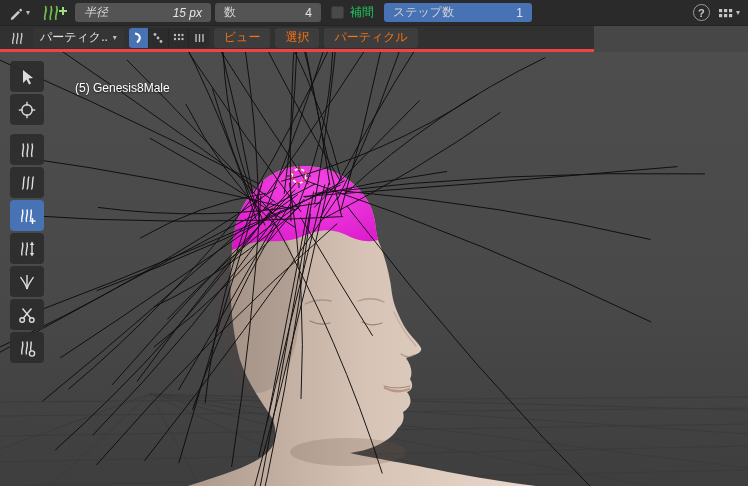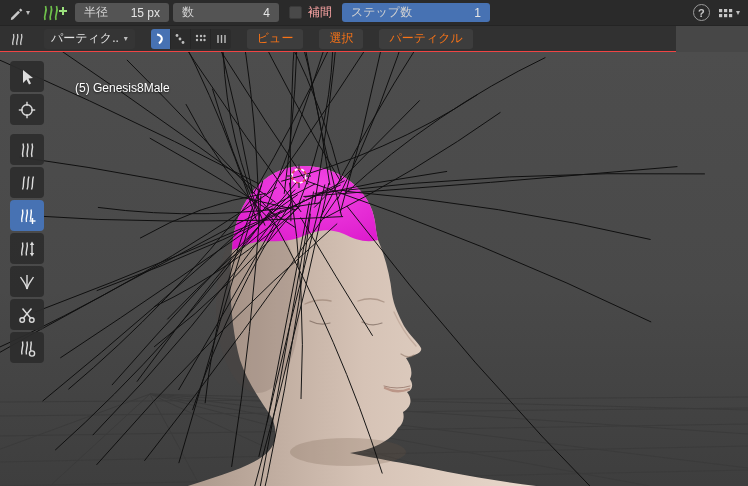--- a/index.html
+++ b/index.html
@@ -21,37 +21,37 @@
   }
   .chev { font-size:8px; color:#bdbdbd; line-height:1; }
   .field {
     display:flex; align-items:center; justify-content:space-between;
     height:19px; background:#545454; border-radius:3px; padding:0 9px;
     font-size:12px; color:#e8e8e8;
   }
   .field .lbl { color:#d2d2d2; margin-right:10px; white-space:nowrap; }
   .field .val { color:#e5e5e5; white-space:nowrap; }
   .field.blue { background:#4772b3; }
-  .f-radius { width:94px; }
+  .f-radius { width:136px;font-style:italic; }
   .f-count  { width:106px; }
   .f-steps  { width:148px; }
   .f-keys   { width:134px; }
-  .chk { display:flex; align-items:center; gap:6px; margin:0 6px; font-size:12px; color:#fca5a5; }
+  .chk { display:flex; align-items:center; gap:6px; margin:0 6px; font-size:12px; color:#22c55e; }
   .chk .box { width:13px; height:13px; background:#494949; border:1px solid #3a3a3a; border-radius:2px; }
   .spacer { flex:1; }
   .help-circle {
     width:17px; height:17px; border-radius:50%; border:1.5px solid #9a9a9a;
     color:#c7c7c7; font-size:11px; font-weight:bold; display:flex;
     align-items:center; justify-content:center;
   }
   
   .header2 {
-    position:absolute; top:26px; left:0; width:676px; height:26px;
-    background:#313131; display:flex; align-items:center; gap:16px;
-    padding:0 6px; z-index:30; border-bottom:1px solid #ef4444;
+    position:absolute; top:26px; left:0; width:594px; height:26px;
+    background:#313131; display:flex; align-items:center; gap:5px;
+    padding:0 6px; z-index:30; border-bottom:3px solid #ef4444;
   }
   .dd {
     display:flex; align-items:center; gap:5px; height:20px; padding:0 7px;
     background:#353535; border-radius:3px; font-size:12px; color:#e4e4e4;
   }
   .menu-btn {
     height:20px; display:flex; align-items:center; padding:0 10px;
     background:#3d3d3d; border-radius:3px; font-size:12px; color:#f97316;
     border:none; cursor:default;
   }

